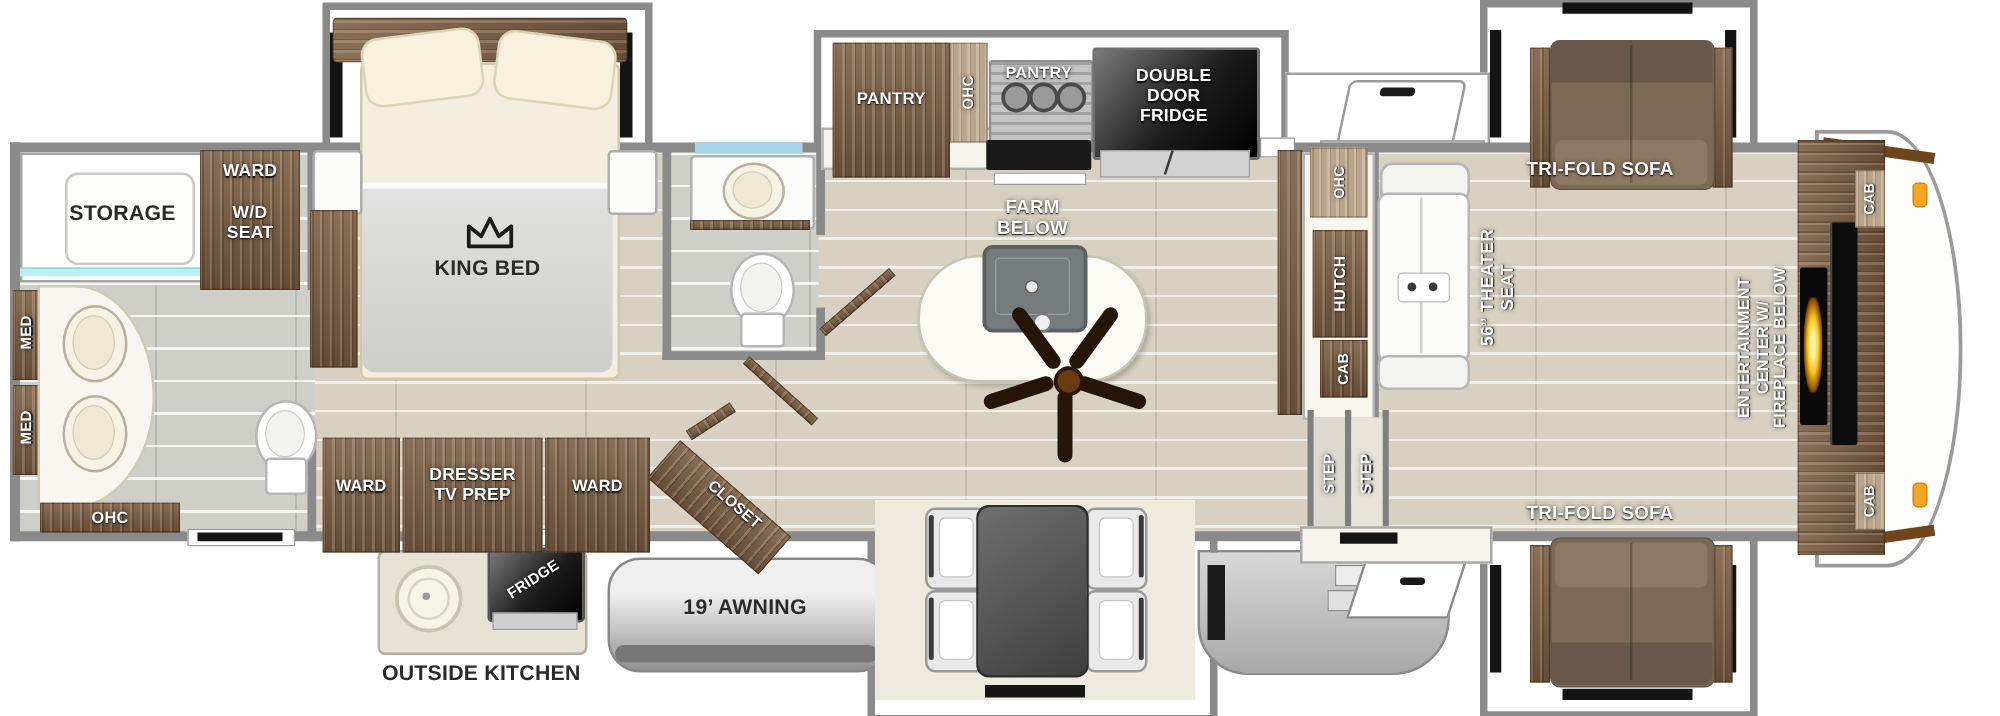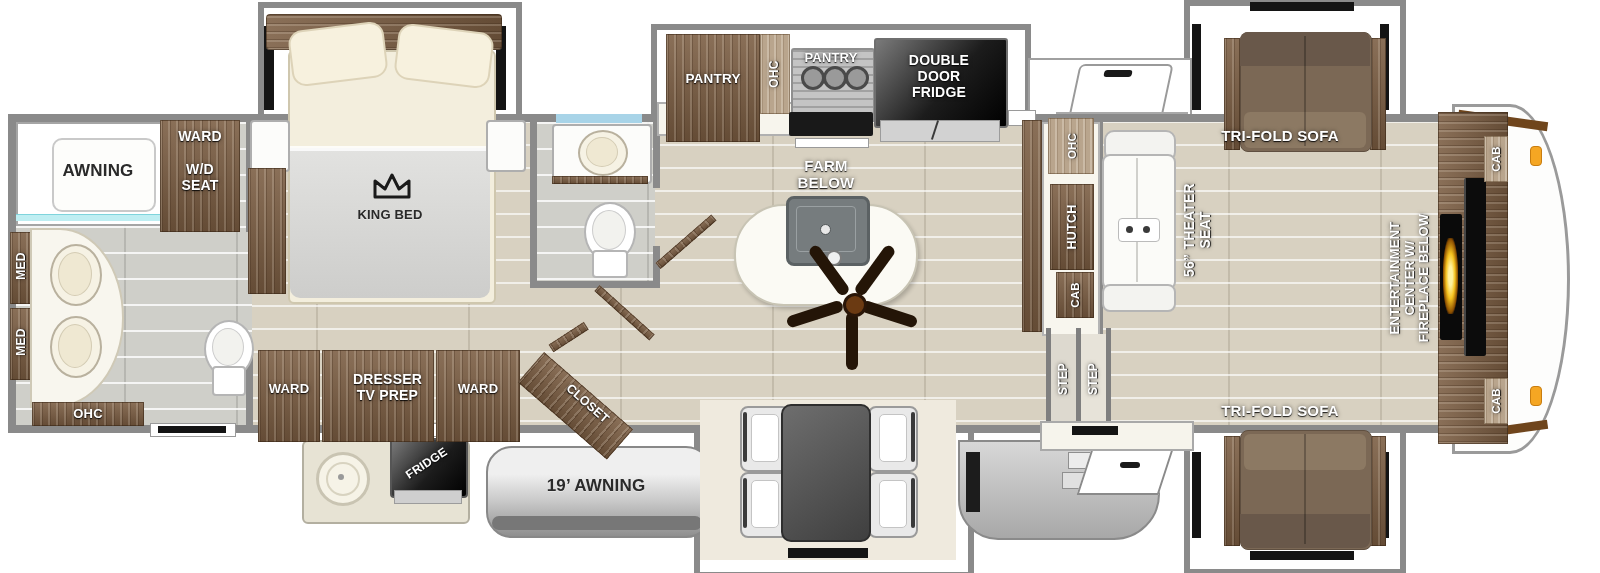--- a/index.html
+++ b/index.html
@@ -93,21 +93,21 @@
 
   <div class="abs sill" style="left:150px;top:423px;width:84px;height:12px"></div>
   <div class="abs win" style="left:158px;top:426px;width:68px;height:7px"></div>
   <div class="abs sill" style="left:344px;top:423px;width:92px;height:12px"></div>
   <div class="abs win" style="left:352px;top:426px;width:76px;height:7px"></div>
   <div class="abs sill" style="left:1008px;top:110px;width:26px;height:14px"></div>
 
   <div class="abs" style="left:16px;top:122px;width:144px;height:100px;background:#fff;border:2px solid #a5a5a5"></div>
   <div class="abs" style="left:52px;top:138px;width:100px;height:70px;background:#fdfdfb;border:2px solid #c9c9c9;border-radius:10px"></div>
   <div class="abs" style="left:16px;top:214px;width:146px;height:6px;background:#bfeef2;border-top:1px solid #7fd4dc"></div>
-  <div class="abs lbl dk" style="left:38px;top:158px;width:120px;height:26px;font-size:17px">AWNING</div>
+  <div class="abs lbl dk" style="left:38px;top:158px;width:120px;height:26px;font-size:17px">STORAGE</div>
 
   <div class="abs wood" style="left:10px;top:232px;width:26px;height:72px"></div>
   <div class="abs lbl" style="left:-6px;top:258px;width:56px;height:16px;font-size:12px;transform:rotate(-90deg)">MED</div>
   <div class="abs wood" style="left:10px;top:308px;width:26px;height:72px"></div>
   <div class="abs lbl" style="left:-6px;top:334px;width:56px;height:16px;font-size:12px;transform:rotate(-90deg)">MED</div>
   <div class="abs" style="left:36px;top:240px;width:8px;height:56px;background:#bfe0ea"></div>
   <div class="abs" style="left:36px;top:316px;width:8px;height:56px;background:#bfe0ea"></div>
 
   <div class="abs" style="left:30px;top:228px;width:90px;height:176px;background:#f8f6ee;border:2px solid #cfc9b6;border-radius:0 64px 70px 0 / 0 90px 90px 0"></div>
   <div class="abs" style="left:50px;top:244px;width:48px;height:58px;background:#f6f2e4;border:2px solid #b9b19e;border-radius:50%"></div>
@@ -131,29 +131,29 @@
   <div class="abs win" style="left:496px;top:26px;width:10px;height:84px"></div>
   <div class="abs wood-h" style="left:266px;top:14px;width:236px;height:36px;border-radius:4px"></div>
   <div class="abs" style="left:288px;top:50px;width:204px;height:250px;background:#f3eedd;border:2px solid #cfc7ae;border-radius:6px"></div>
   <div class="abs" style="left:290px;top:148px;width:200px;height:150px;background:linear-gradient(180deg,#e2e2e0,#cdcdcb);border-radius:0 0 10px 10px"></div>
   <div class="abs" style="left:290px;top:146px;width:200px;height:5px;background:rgba(255,255,255,.8)"></div>
   <div class="abs" style="left:290px;top:26px;width:92px;height:52px;background:#f7f1de;border:2px solid #ddd3b8;border-radius:14px;transform:rotate(-7deg)"></div>
   <div class="abs" style="left:396px;top:28px;width:92px;height:52px;background:#f7f1de;border:2px solid #ddd3b8;border-radius:14px;transform:rotate(7deg)"></div>
   <svg class="abs" style="left:370px;top:172px" width="44" height="30" viewBox="0 0 44 30">
     <path d="M5 25 L5 9 L15 17 L22 3 L29 17 L39 9 L39 25 Z M5 25 L39 25" fill="none" stroke="#1a1a1a" stroke-width="3" stroke-linejoin="round"></path>
   </svg>
-  <div class="abs lbl dk" style="left:324px;top:204px;width:132px;height:22px;font-size:13px">KING BED</div>
+  <div class="abs lbl dk" style="left:324px;top:204px;width:132px;height:22px;font-size:17px">KING BED</div>
   <div class="abs white-fix" style="left:250px;top:120px;width:36px;height:48px"></div>
   <div class="abs white-fix" style="left:486px;top:120px;width:36px;height:48px"></div>
   <div class="abs wood" style="left:248px;top:168px;width:38px;height:126px"></div>
 
   <div class="abs wood" style="left:258px;top:350px;width:62px;height:92px"></div>
   <div class="abs lbl" style="left:258px;top:380px;width:62px;height:18px;font-size:13px">WARD</div>
   <div class="abs wood" style="left:322px;top:350px;width:112px;height:92px"></div>
-  <div class="abs lbl" style="left:322px;top:368px;width:131px;height:40px;font-size:14px">DRESSER
+  <div class="abs lbl" style="left:322px;top:368px;width:112px;height:40px;font-size:14px">DRESSER
 TV PREP</div>
   <div class="abs wood" style="left:436px;top:350px;width:84px;height:92px"></div>
   <div class="abs lbl" style="left:436px;top:380px;width:84px;height:18px;font-size:13px">WARD</div>
 
   <div class="abs wood" style="left:544px;top:352px;width:118px;height:40px;transform:rotate(41deg);transform-origin:0 0"></div>
   <div class="abs wood" style="left:551px;top:344px;width:42px;height:9px;transform:rotate(-33deg);transform-origin:0 50%"></div>
   <div class="abs lbl" style="left:556px;top:368px;width:84px;height:16px;font-size:12.5px;transform:rotate(41deg);transform-origin:0 50%">CLOSET</div>
 
   <div class="abs" style="left:556px;top:114px;width:86px;height:9px;background:#a8d4e8"></div>
   <div class="abs white-fix" style="left:552px;top:124px;width:96px;height:56px"></div>
@@ -279,16 +279,17 @@
   <div class="abs" style="left:1440px;top:214px;width:22px;height:126px;background:#0a0a0a;border-radius:2px"></div>
   <div class="abs" style="left:1443px;top:238px;width:15px;height:76px;background:radial-gradient(ellipse at center,#fff2a0 0 18%,#f6c31f 42%,#8a4d00 68%,rgba(0,0,0,0) 76%)"></div>
   <div class="abs lbl" style="left:1310px;top:251px;width:200px;height:54px;font-size:13px;transform:rotate(-90deg)">ENTERTAINMENT
 CENTER W/
 FIREPLACE BELOW</div>
   <div class="abs wood-lt" style="left:1484px;top:136px;width:24px;height:46px"></div>
   <div class="abs lbl" style="left:1476px;top:152px;width:40px;height:14px;font-size:11.5px;transform:rotate(-90deg)">CAB</div>
   <div class="abs wood-lt" style="left:1484px;top:378px;width:24px;height:46px"></div>
   <div class="abs lbl" style="left:1476px;top:394px;width:40px;height:14px;font-size:11.5px;transform:rotate(-90deg)">CAB</div>
 
+  <div class="abs lbl dk" style="left:278px;top:528px;width:214px;height:22px;font-size:17px">OUTSIDE KITCHEN</div>
   <div class="abs lbl" style="left:392px;top:457px;width:70px;height:14px;font-size:12px;transform:rotate(-33deg)">FRIDGE</div>
   <div class="abs lbl dk" style="left:520px;top:474px;width:152px;height:24px;font-size:17px">19’ AWNING</div>
 
 </div>
 
 </body></html>

